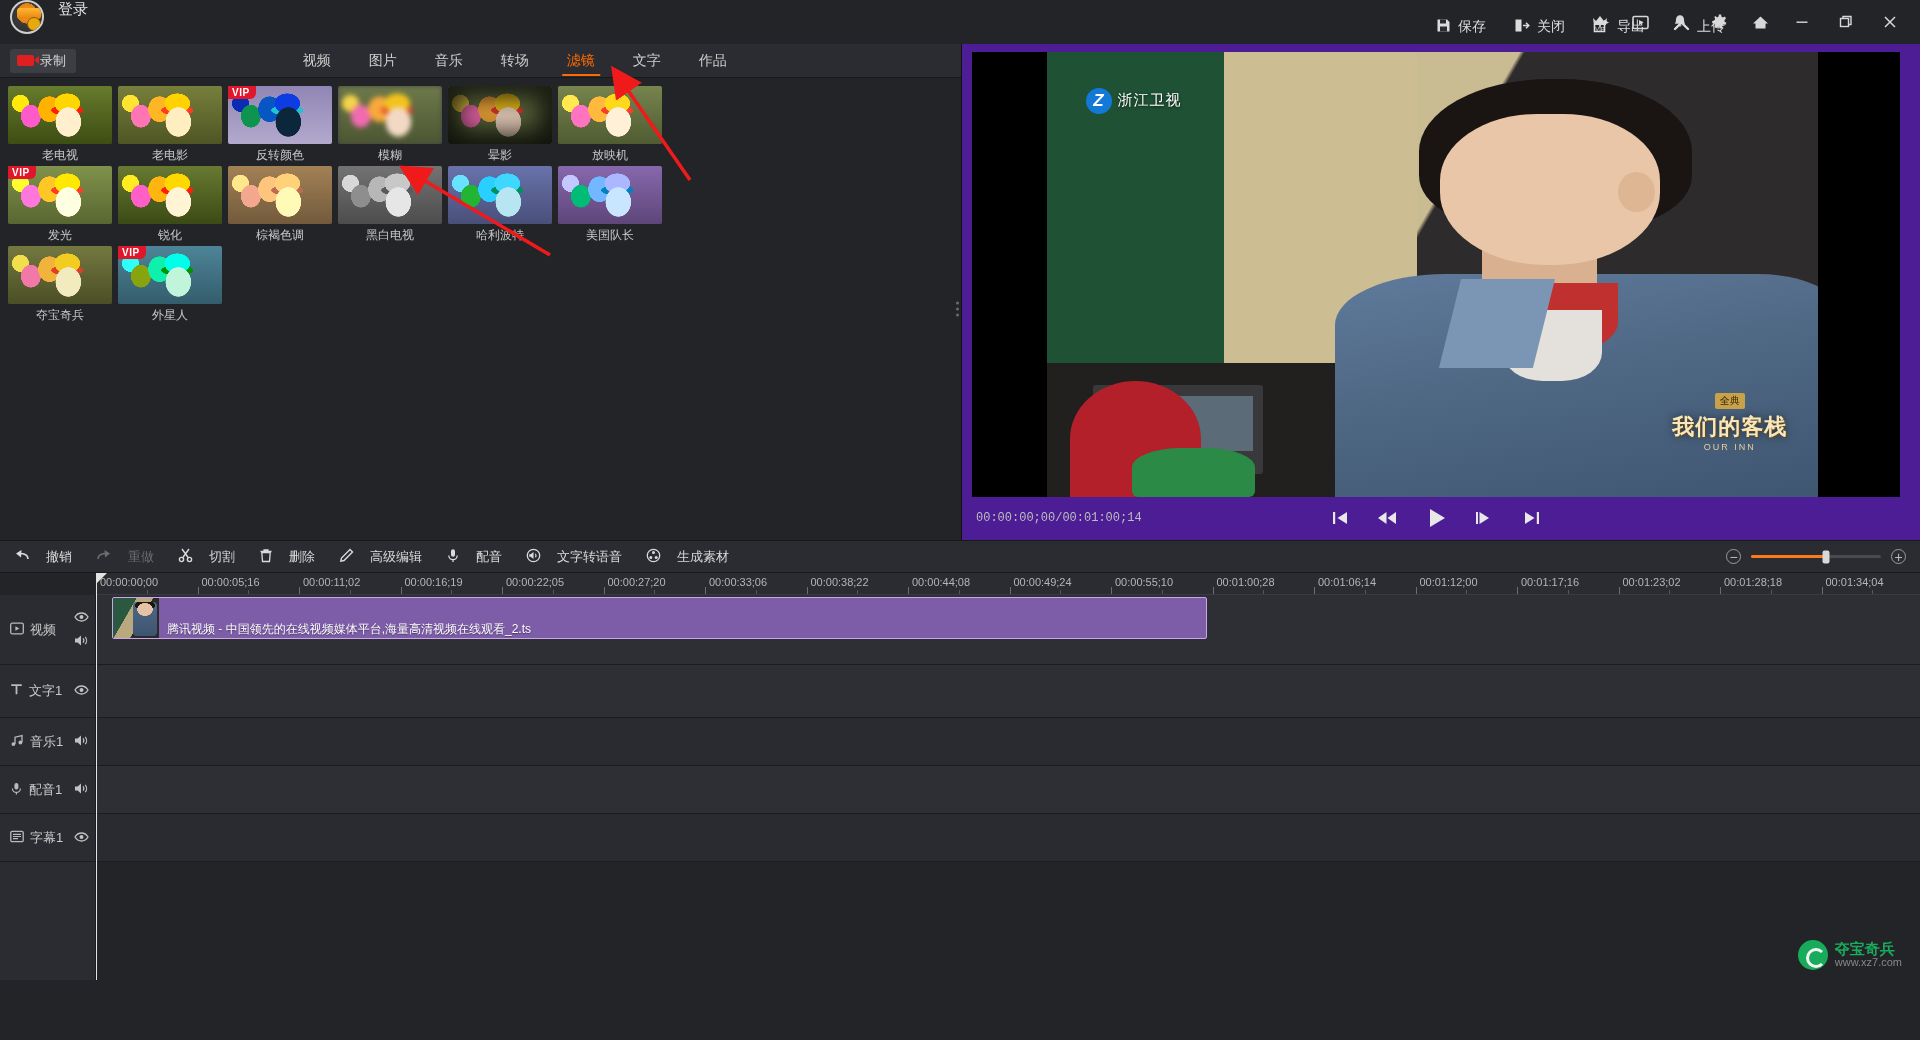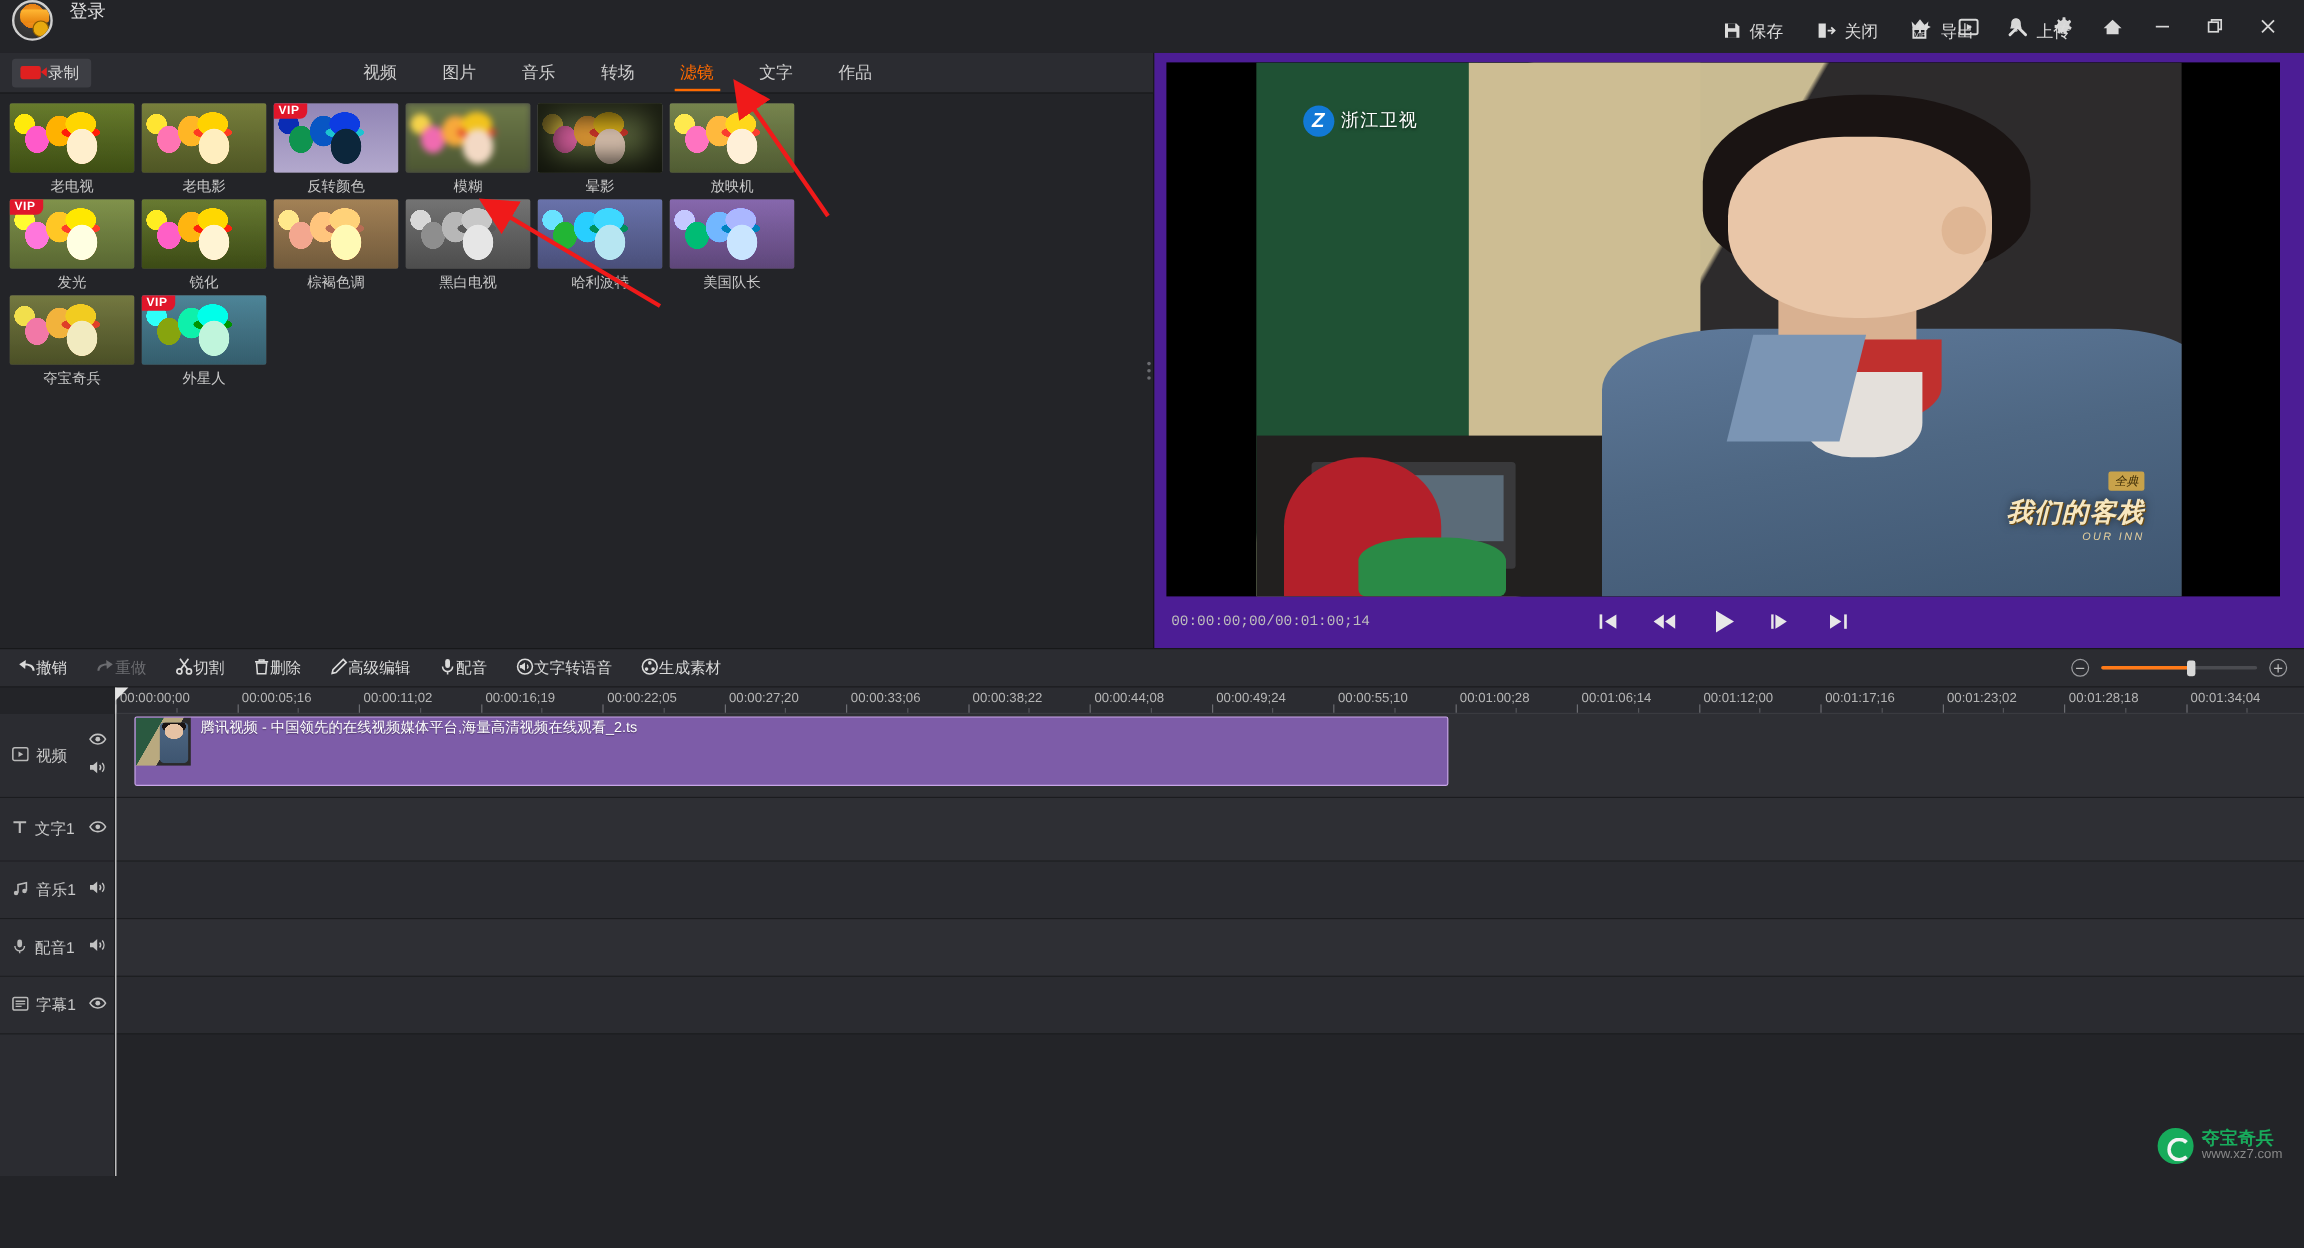--- a/index.html
+++ b/index.html
@@ -243,21 +243,21 @@
     content: "Z"; position: absolute; inset: 0;
     display: flex; align-items: center; justify-content: center;
     color: #fff; font-size: 17px; font-weight: bold; font-style: italic;
   }
   .v-logo-text {
     color: #fff; font-size: 15px; letter-spacing: 1px;
     text-shadow: 0 1px 3px rgba(0,0,0,0.7);
   }
   .v-logo-br {
     position: absolute; right: 4%; bottom: 10%;
-    text-align: right; color: #f3e2c0; font-style: italic;
+    text-align: center; color: #f3e2c0;
   }
   .v-logo-br .tag {
     display: inline-block; background: #c8a24a; color: #3a2b06;
     font-size: 10px; padding: 1px 5px; border-radius: 2px; margin-bottom: 3px;
   }
   .v-logo-br .big {
     font-size: 22px; font-weight: bold; color: #f7e7bf;
     text-shadow: 1px 1px 0 #6a4a12, 0 0 8px rgba(0,0,0,0.6);
     letter-spacing: 1px;
   }
@@ -278,21 +278,21 @@
   }
 
   
   .edittoolbar {
     height: 33px; background: #2b2c31;
     border-top: 1px solid #17181a; border-bottom: 1px solid #17181a;
     display: flex; align-items: center; padding-left: 14px; gap: 24px;
     position: relative;
   }
   .tool {
-    display: flex; align-items: center; gap: 0;
+    display: flex; align-items: center; gap: 16px;
     font-size: 13px; color: #dadada; cursor: pointer;
   }
   .tool.disabled { color: #6b6c70; cursor: default; }
   .zoomctl {
     position: absolute; right: 14px; display: flex; align-items: center; gap: 10px;
   }
   .zoom-sign { color: #bdbdbd; cursor: pointer; font-size: 14px; line-height: 1;
     width: 15px; height: 15px; border: 1.5px solid #9b9c9f; border-radius: 50%;
     display:flex; align-items:center; justify-content:center; }
   .zoom-track {
@@ -332,23 +332,23 @@
   .th-name { display: flex; align-items: center; gap: 6px; font-size: 13px; color: #c9c9c9; }
   .th-ctrl {
     position: absolute; right: 6px; top: 0; height: 100%;
     display: flex; flex-direction: column; align-items: center; justify-content: center; gap: 6px;
   }
   .th-ctrl.single { justify-content: center; }
   .track-body { flex: 1; background: #2e2f34; position: relative; }
   .track-body.alt { background: #2a2b30; }
 
   .clip {
-    position: absolute; left: 0; top: 2px; height: 58px;
+    position: absolute; left: 0; top: 2px; height: 42px;
     background: #7d5ca8; border: 1px solid #c9a6e8; border-radius: 2px;
-    display: flex; align-items: flex-start; overflow: hidden;
+    display: flex; align-items: flex-end; overflow: hidden;
   }
   .clip-thumb {
     width: 46px; height: 40px; flex: none; position: relative; overflow: hidden;
     background: linear-gradient(120deg,#2a5940 0%,#2a5940 34%,#b9a97f 34.5%,#b9a97f 58%,#2b2a2b 58.5%,#2b2a2b 100%);
   }
   .clip-thumb::after {
     content: ""; position: absolute; right: 2px; top: 4px; width: 24px; height: 34px;
     background: radial-gradient(ellipse 11px 9px at 50% 22%, #e6c2a4 0%, #e6c2a4 70%, transparent 72%),
                 radial-gradient(ellipse 13px 7px at 50% 10%, #1b1413 0%, #1b1413 76%, transparent 78%),
                 linear-gradient(#4e6783, #3e5570);

